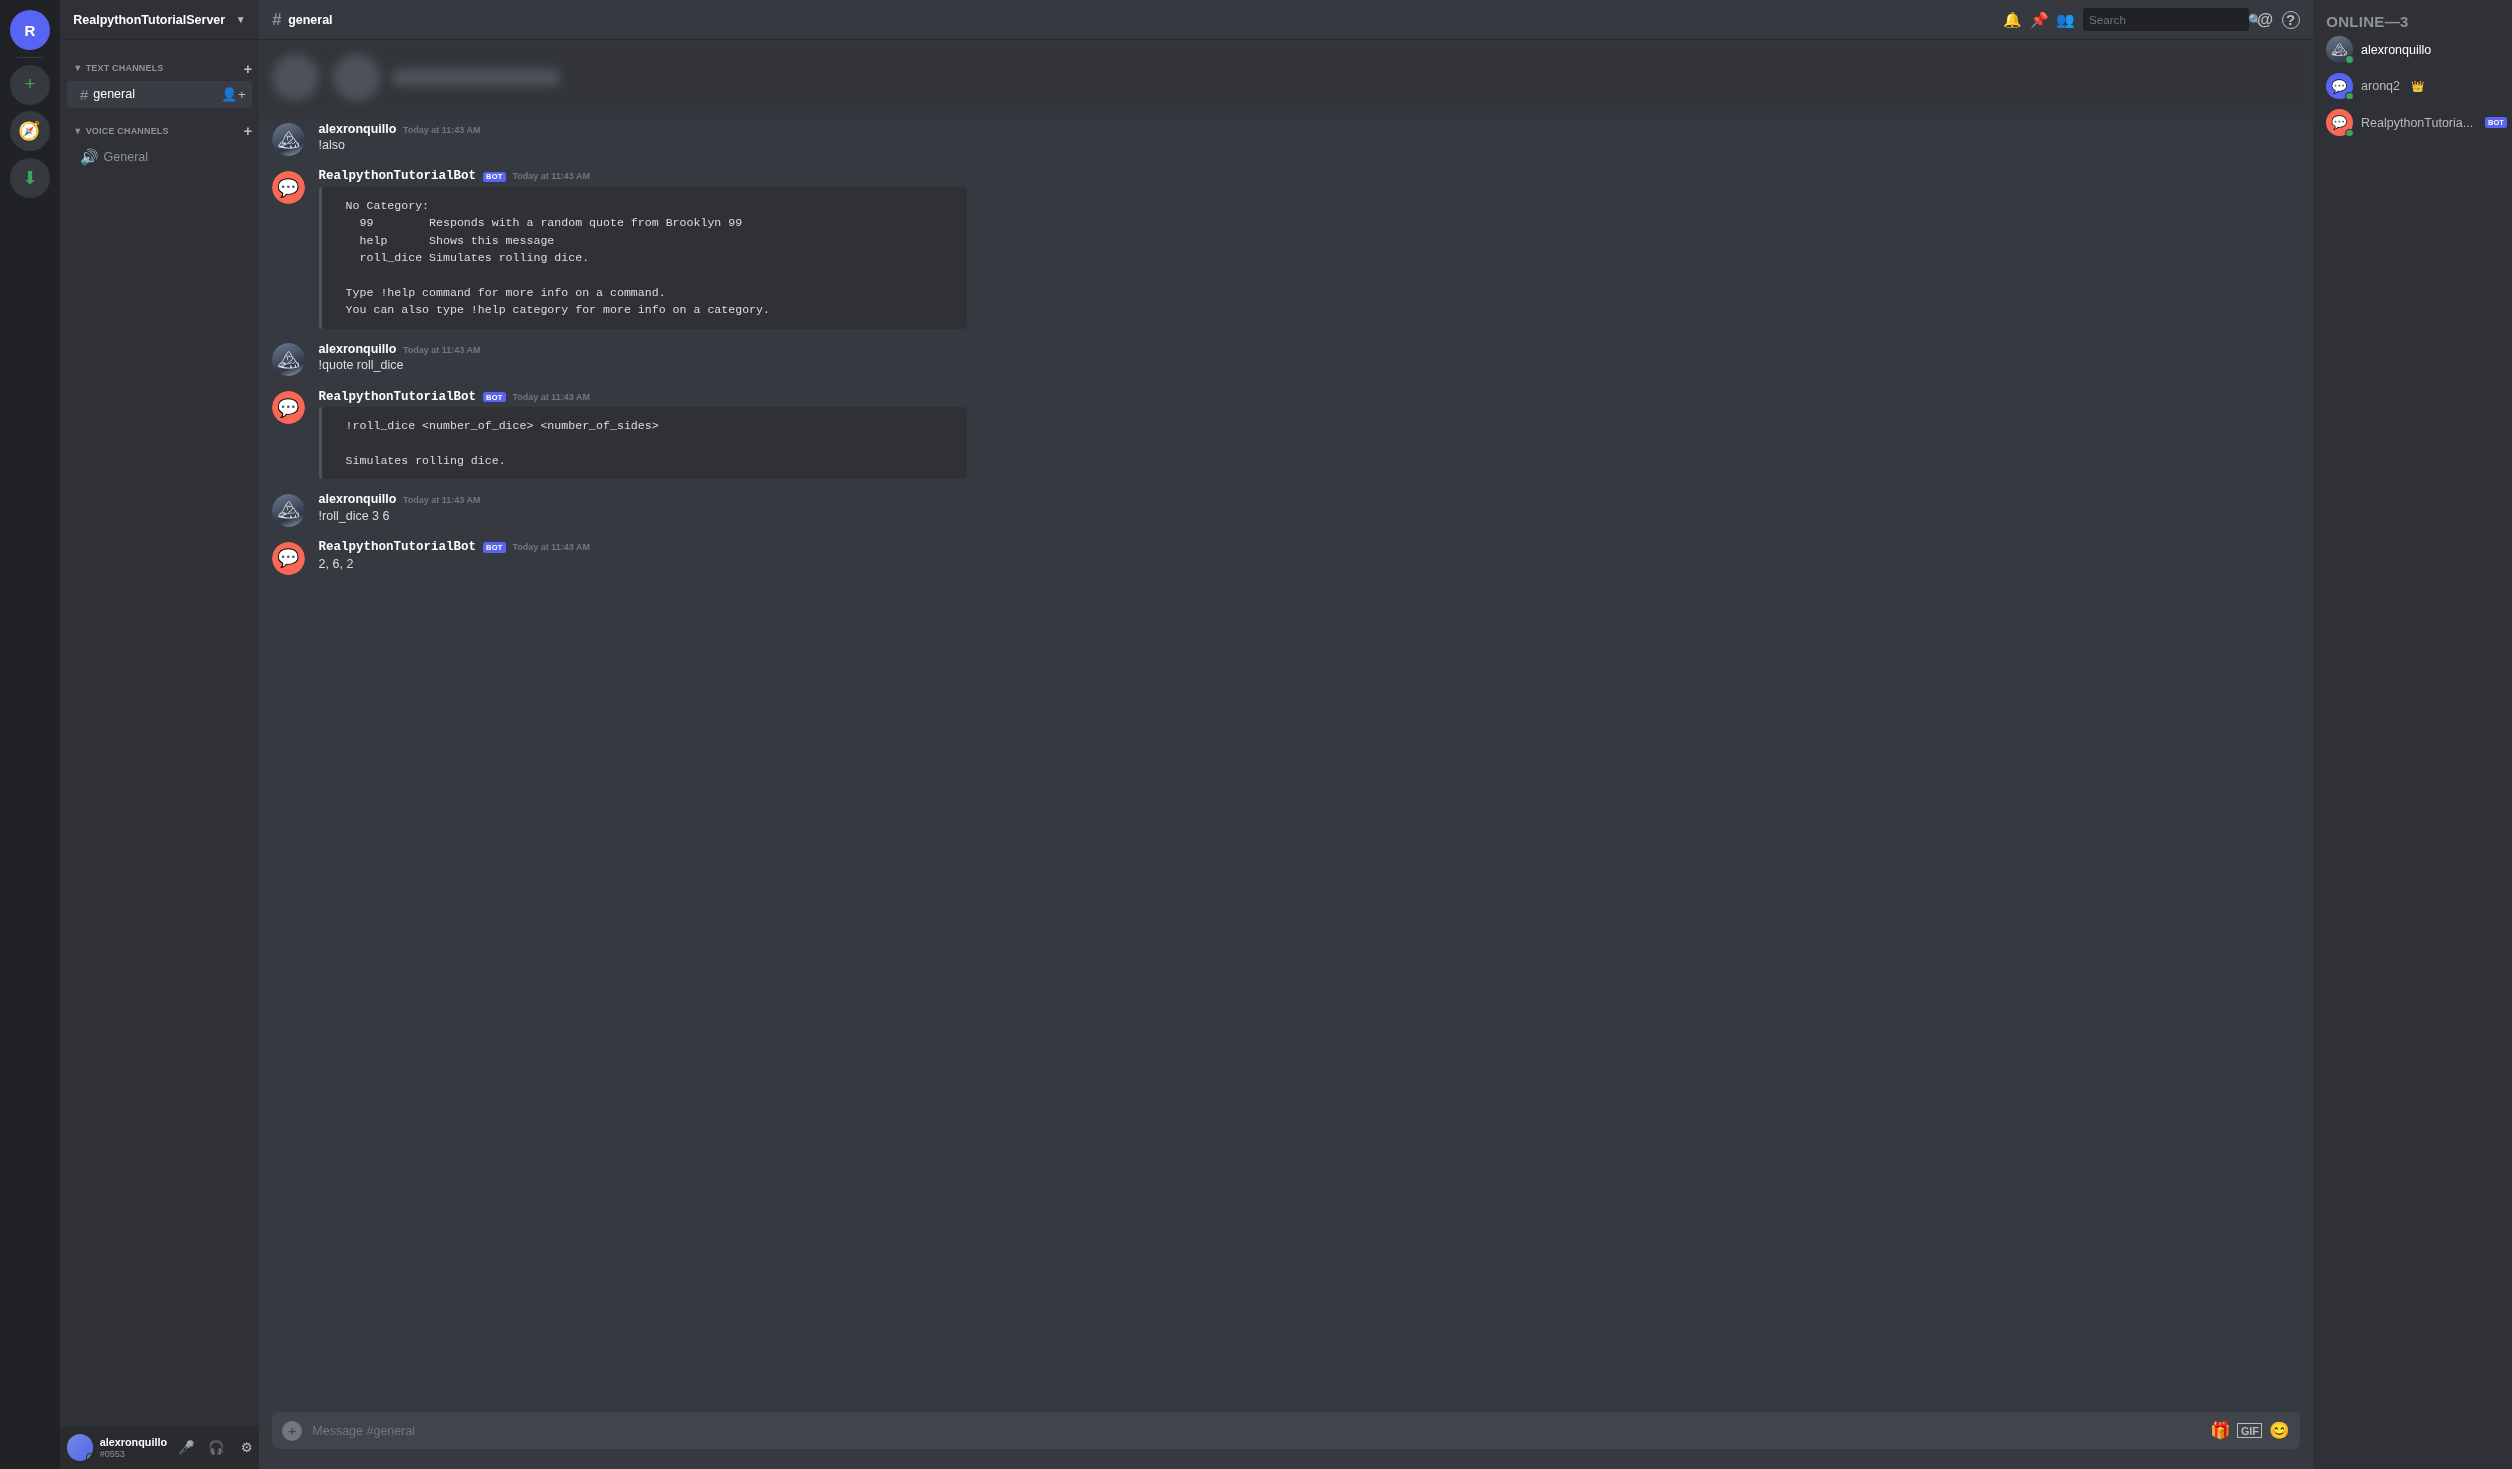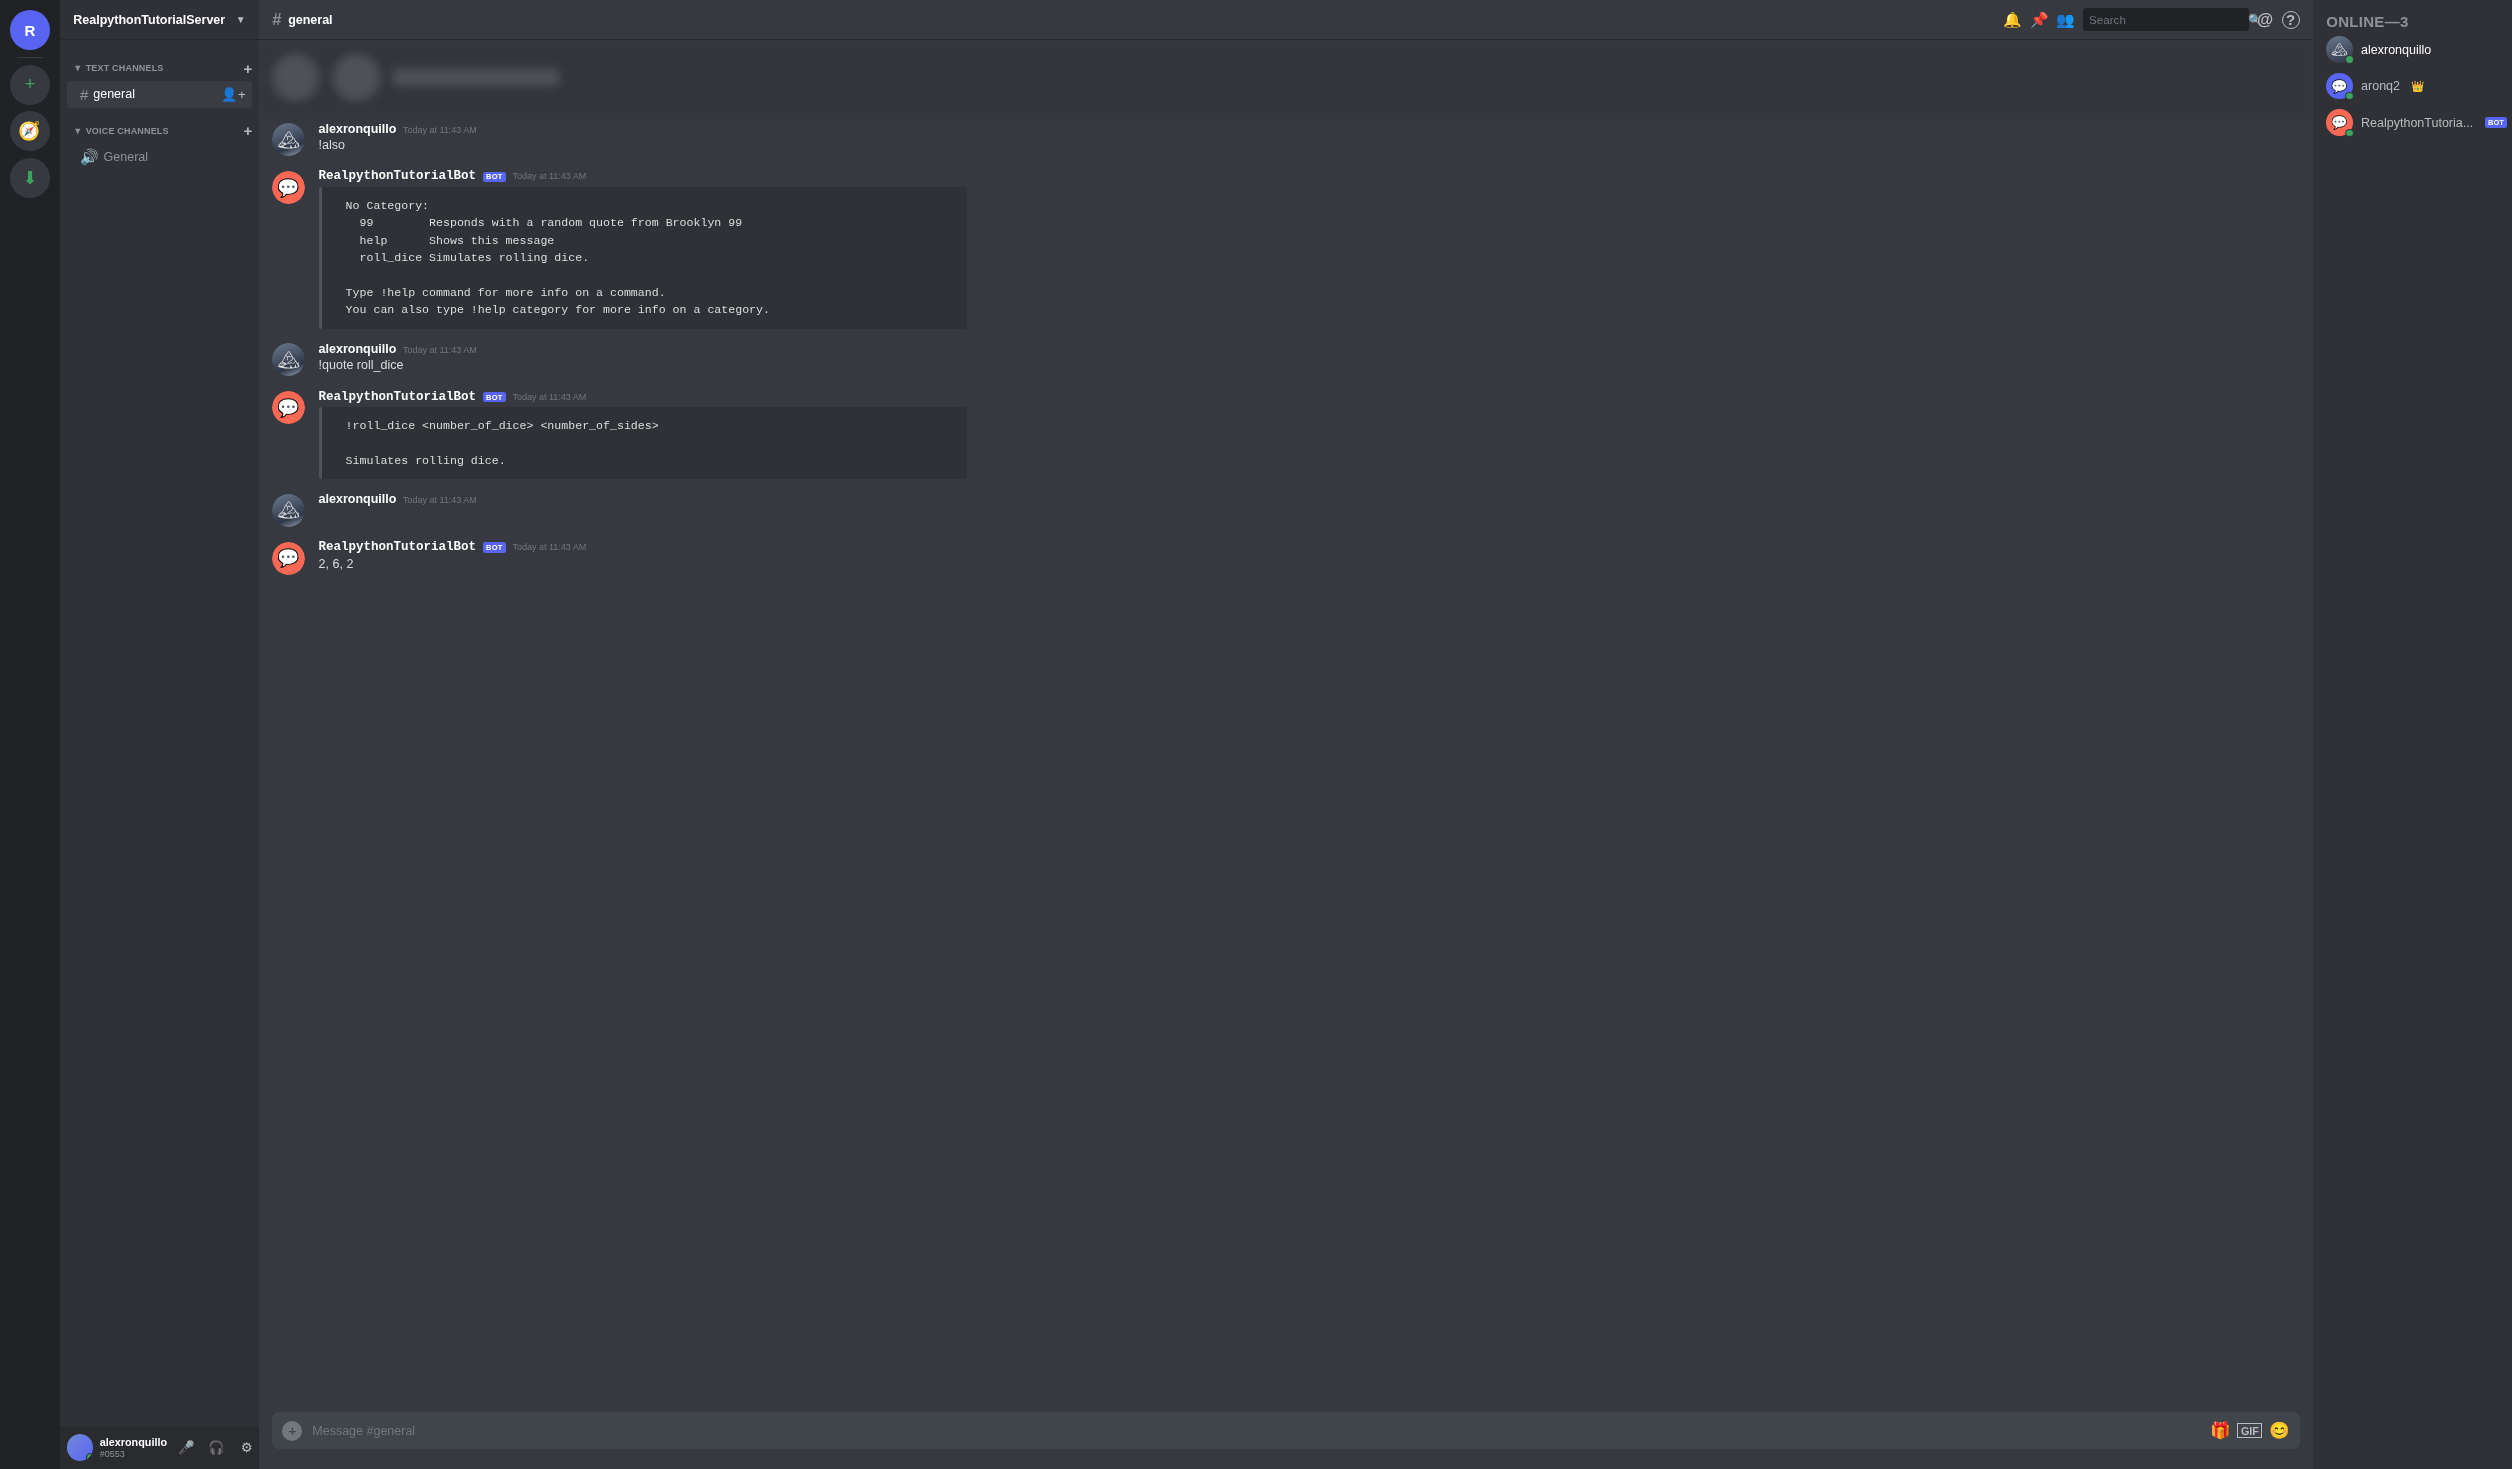--- a/index.html
+++ b/index.html
@@ -313,20 +313,21 @@
       font-weight: 700;
       padding: 0.8px 3.3px;
       border-radius: 2.5px;
       text-transform: uppercase;
       letter-spacing: 0.03em;
       vertical-align: middle;
     }
     .message-timestamp {
       font-size: 9px;
       color: #72767d;
+      font-weight: bold;
     }
     .message-text {
       font-size: 12.5px;
       color: #dcddde;
       line-height: 1.375;
     }
     .message-embed {
       background: #2f3136;
       border-left: 3.3px solid #4f545c;
       border-radius: 3.3px;
@@ -619,20 +620,21 @@
 
     <div class="message-group">
       <div class="message-avatar">
         <div class="avatar-mountain"></div>
       </div>
       <div class="message-content">
         <div class="message-header">
           <span class="message-username">alexronquillo</span>
           <span class="message-timestamp">Today at 11:43 AM</span>
         </div>
+        <div class="message-text">!roll_dice 3 6</div>
       </div>
     </div>
 
     <div class="message-group">
       <div class="message-avatar">
         <div class="avatar-bot">💬</div>
       </div>
       <div class="message-content">
         <div class="message-header">
           <span class="message-username bot-name">RealpythonTutorialBot</span>

